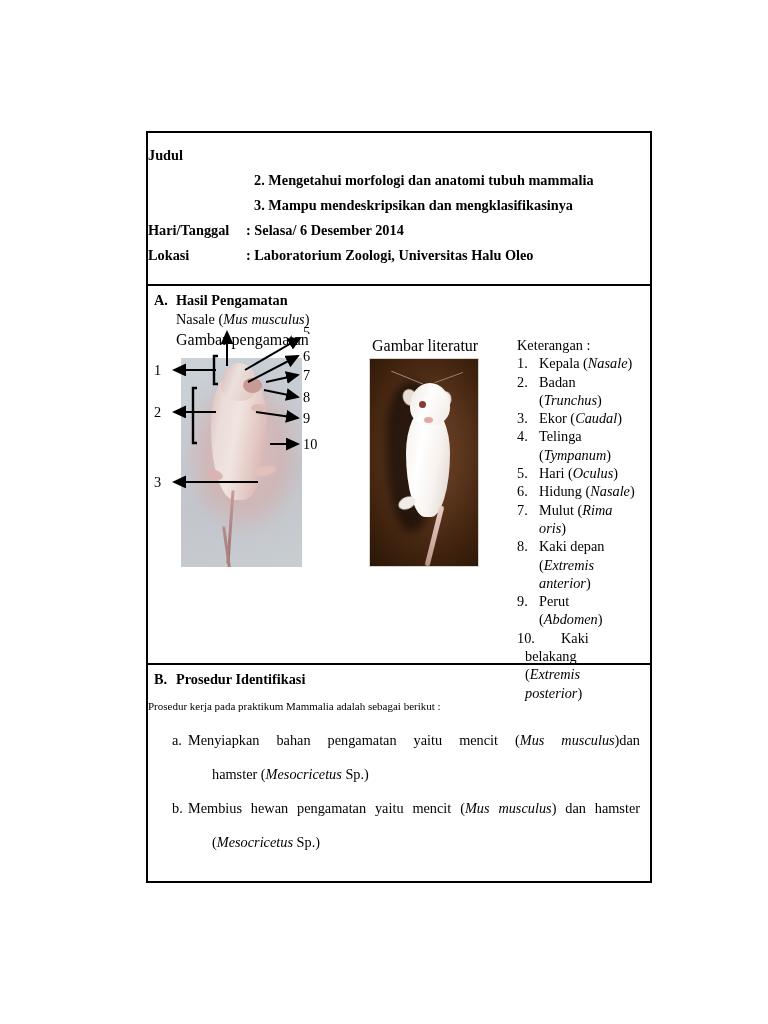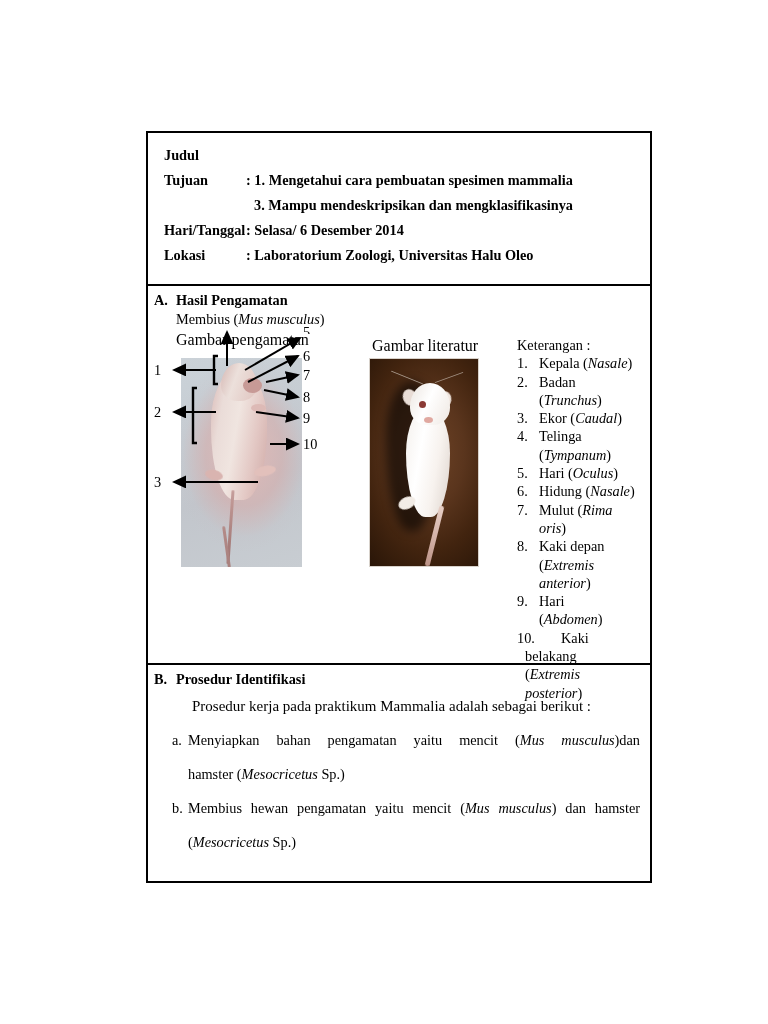--- a/index.html
+++ b/index.html
@@ -50,21 +50,21 @@
   .info-row {
     display: flex;
     font-weight: bold;
     font-size: 14.3px;
     line-height: 25px;
     white-space: nowrap;
   }
   .info-label {
     width: 98px;
     flex: 0 0 98px;
-    padding-left: 16px;
+    padding-left: 0;
     box-sizing: border-box;
   }
   .info-value {
     flex: 1 1 auto;
   }
   .info-sub {
     padding-left: 106px;
     font-weight: bold;
     font-size: 14.3px;
     line-height: 25px;
@@ -344,23 +344,22 @@
   .ket li.wide .txt-first { margin-left: 44px; }
   .ket li.wide .txt-rest { margin-left: 8px; display: block; }
 
   em { font-style: italic; }
 
   
   .pros-sec {
     padding: 5px 0 22px 0;
   }
   .pros-intro {
-    font-size: 15px;
+    font-size: 11px;
     line-height: 34px;
-    padding-left: 44px;
   }
   .pros-list {
     margin: 0;
     padding: 0;
     list-style: none;
   }
   .pros-list li {
     position: relative;
     padding-left: 40px;
     padding-right: 10px;
@@ -374,40 +373,38 @@
     top: 0;
   }
   .pros-list li .line1 {
     display: block;
     text-align: justify;
     text-align-last: justify;
     white-space: normal;
   }
   .pros-list li .line2 {
     display: block;
+    margin-left: 24px;
   }
 </style>
 </head>
 <body>
 
 <div class="page">
 
   <div class="doc-table">
 
     <div class="section info-sec">
 
       <div class="info-row">
         <div class="info-label">Judul</div>
       </div>
 
-      <div class="info-row">
-        <div class="info-label">Tujuan</div>
-        <div class="info-value">: 1. Mengetahui cara pembuatan spesimen mammalia</div>
-      </div>
-
+
+      <div class="info-sub">2. Mengetahui morfologi dan anatomi tubuh mammalia</div>
       <div class="info-sub">3. Mampu mendeskripsikan dan mengklasifikasinya</div>
 
       <div class="info-row">
         <div class="info-label">Hari/Tanggal</div>
         <div class="info-value">: Selasa/ 6 Desember 2014</div>
       </div>
 
       <div class="info-row">
         <div class="info-label">Lokasi</div>
         <div class="info-value">: Laboratorium Zoologi, Universitas Halu Oleo</div>
@@ -415,21 +412,21 @@
 
     </div>
 
     <div class="section hasil-sec">
 
       <div class="sec-head">
         <span class="ltr">A.</span><span>Hasil Pengamatan</span>
       </div>
 
       <div class="mencit-line">
-        <span>Membius (</span><em>Mus musculus</em><span>)</span>
+        <span>Nasale (</span><em>Mus musculus</em><span>)</span>
       </div>
 
       <div class="cols">
 
         <div class="col-title c1">Gambar pengamatan</div>
         <div class="col-title c2">Gambar literatur</div>
 
         <div class="obs-wrap">
 
           <div class="photo-obs">
@@ -519,21 +516,21 @@
             <li>
               <span class="num">7.</span><span>Mulut (</span><em>Rima</em><br>
               <em>oris</em><span>)</span>
             </li>
             <li>
               <span class="num">8.</span><span>Kaki depan</span><br>
               <span>(</span><em>Extremis</em><br>
               <em>anterior</em><span>)</span>
             </li>
             <li>
-              <span class="num">9.</span><span>Hari</span><br>
+              <span class="num">9.</span><span>Perut</span><br>
               <span>(</span><em>Abdomen</em><span>)</span>
             </li>
             <li class="wide">
               <span class="num">10.</span><span class="txt-first">Kaki</span>
               <span class="txt-rest">belakang</span>
               <span class="txt-rest"><span>(</span><em>Extremis</em></span>
               <span class="txt-rest"><em>posterior</em><span>)</span></span>
             </li>
           </ol>
         </div>

